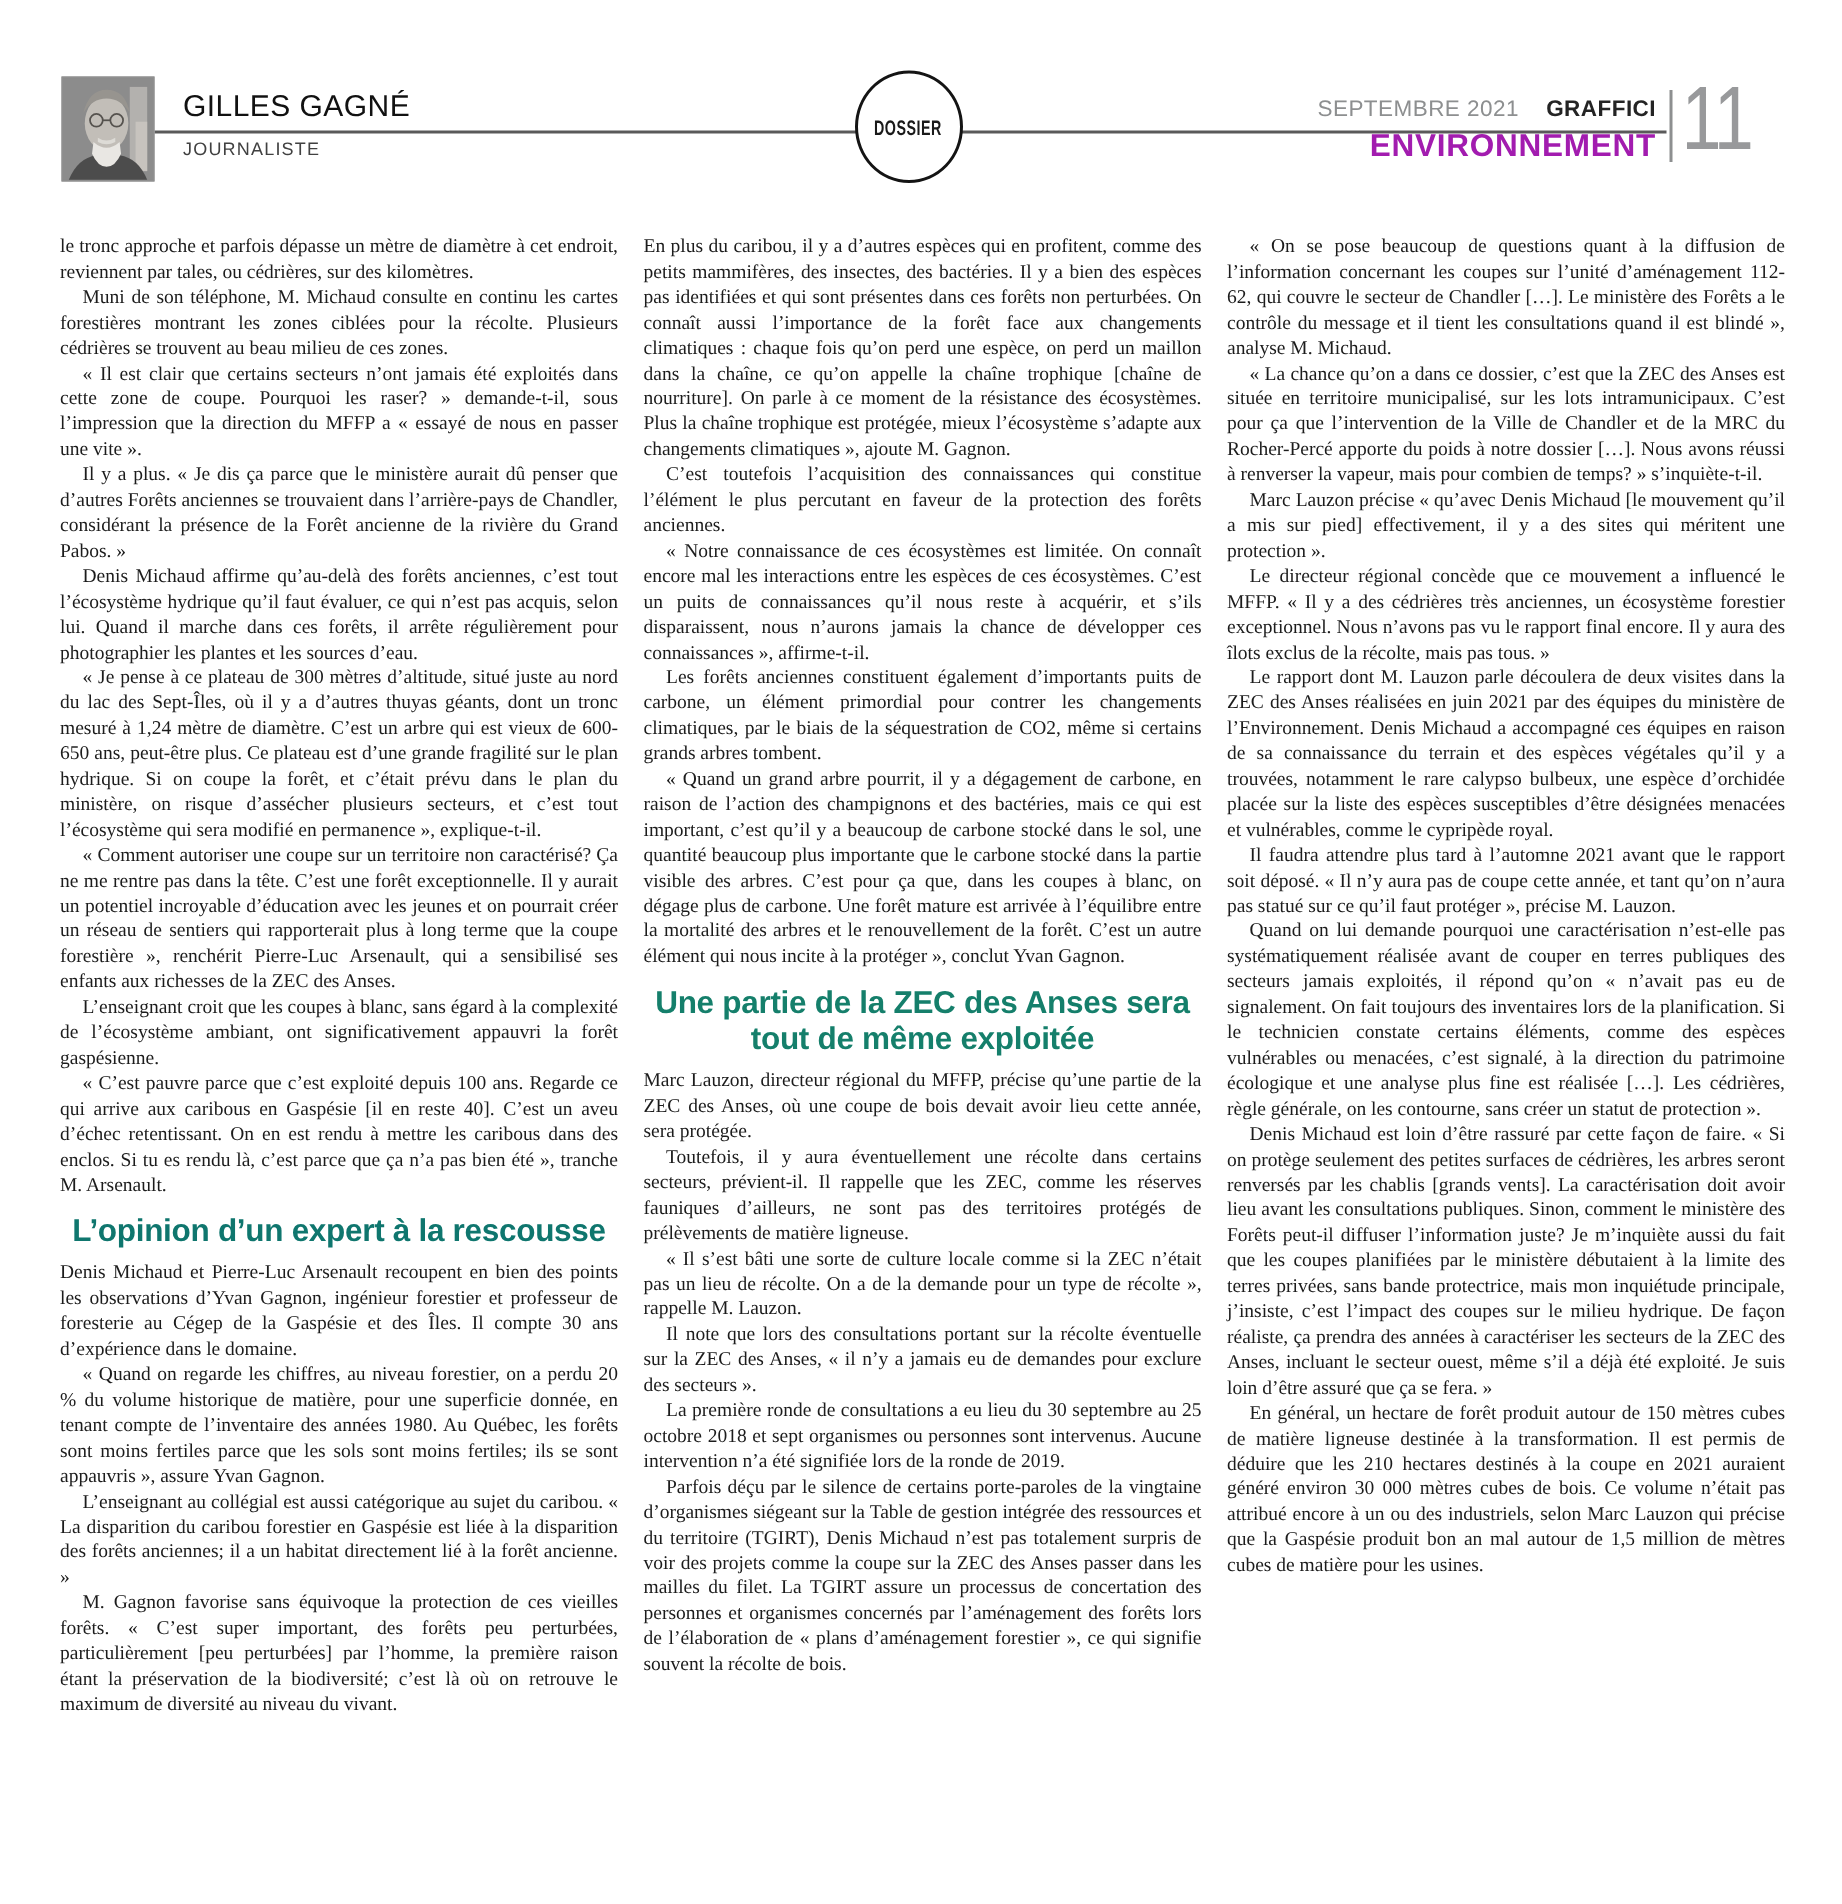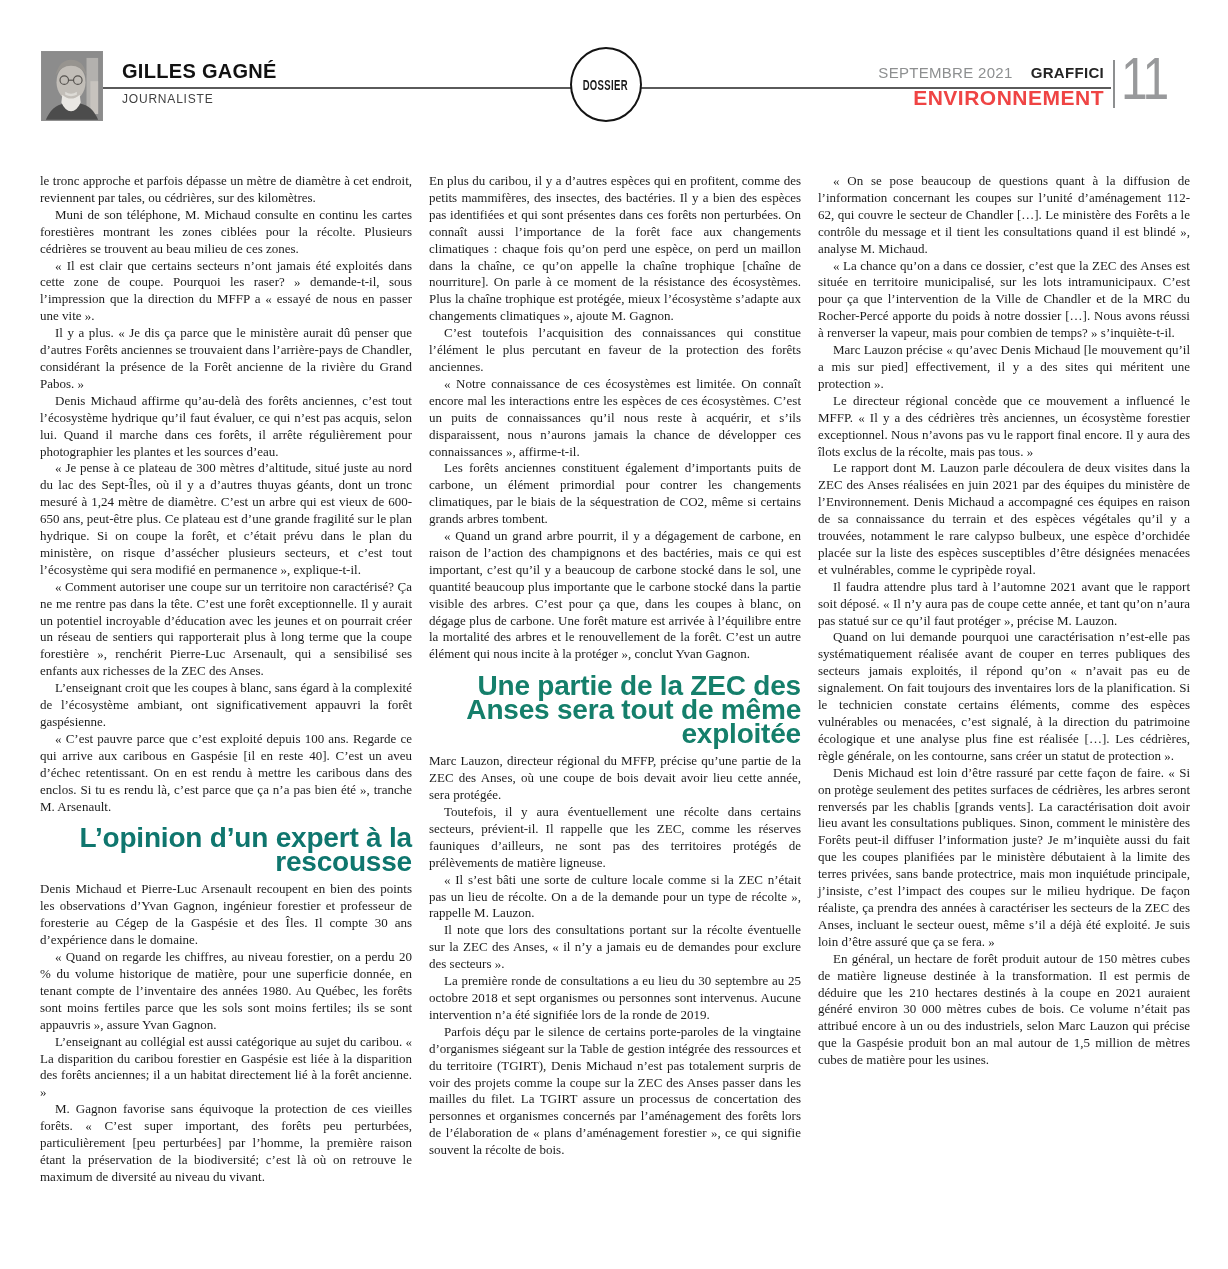--- a/index.html
+++ b/index.html
@@ -16,21 +16,21 @@
     background:#5a5a5a;
   }
   .photo{
     position:absolute;left:41px;top:51px;width:62px;height:70px;
     border:1px solid #8f8f8f;box-sizing:border-box;background:#8a8a8a;z-index:3;
   }
   .photo svg{display:block;width:100%;height:100%;}
   .author-name{
     position:absolute;left:122px;top:60px;
     font-family:"Liberation Sans","DejaVu Sans",sans-serif;
-    font-weight:700;font-size:20px;letter-spacing:.3px;color:#111;z-index:2;
+    font-weight:400;font-size:20px;letter-spacing:.3px;color:#111;z-index:2;
   }
   .author-role{
     position:absolute;left:122px;top:92px;
     font-family:"Liberation Sans","DejaVu Sans",sans-serif;
     font-weight:400;font-size:12px;letter-spacing:.8px;color:#414141;z-index:2;
   }
   .badge{
     position:absolute;left:570px;top:47px;width:72px;height:75px;
     border:2.5px solid #141414;border-radius:50%;background:#fff;
     display:flex;align-items:center;justify-content:flex-start;z-index:4;box-sizing:border-box;
@@ -42,47 +42,47 @@
   }
   .issue-line{
     position:absolute;top:64px;right:124px;text-align:right;white-space:nowrap;
     font-family:"Liberation Sans","DejaVu Sans",sans-serif;font-size:15px;z-index:2;
   }
   .issue-date{color:#8d8f90;font-weight:400;letter-spacing:.3px;}
   .brand{color:#242424;font-weight:700;margin-left:14px;letter-spacing:.3px;}
   .section-label{
     position:absolute;top:86px;right:124px;
     font-family:"Liberation Sans","DejaVu Sans",sans-serif;
-    font-weight:700;font-size:21px;letter-spacing:.5px;color:#ef4444;z-index:2;
+    font-weight:700;font-size:21px;letter-spacing:.5px;color:#a21caf;z-index:2;
   }
   .pagebar{
     position:absolute;left:1113px;top:60px;width:2px;height:48px;background:#8d8f90;
   }
   .pagenum{
     position:absolute;left:1121px;top:50px;
     font-family:"Liberation Sans","DejaVu Sans",sans-serif;
     font-weight:400;font-size:60px;line-height:58px;color:#98999b;
     transform:scaleX(.8);transform-origin:left top;letter-spacing:-2px;
   }
   
   .cols{
-    position:absolute;left:40px;top:173px;width:1150px;
+    position:absolute;left:40px;top:156px;width:1150px;
     display:flex;gap:17px;
   }
   .col{
     flex:1;min-width:0;
     font-size:13px;line-height:16.9px;color:#1c1c1c;
     text-align:justify;
   }
   .col p{margin:0;text-indent:15px;}
   .col p.noindent{text-indent:0;}
   .col h2{
     font-family:"Liberation Sans","DejaVu Sans",sans-serif;
-    font-weight:700;font-size:28px;line-height:24px;
-    margin:11px 0 7px 0;text-align:right;letter-spacing:-.2px;
+    font-weight:700;font-size:21px;line-height:24px;
+    margin:11px 0 7px 0;text-align:center;letter-spacing:-.2px;
   }
 </style>
 </head>
 <body>
 
 <div class="page">
 
   <div class="hdr-rule"></div>
 
   <div class="photo">

